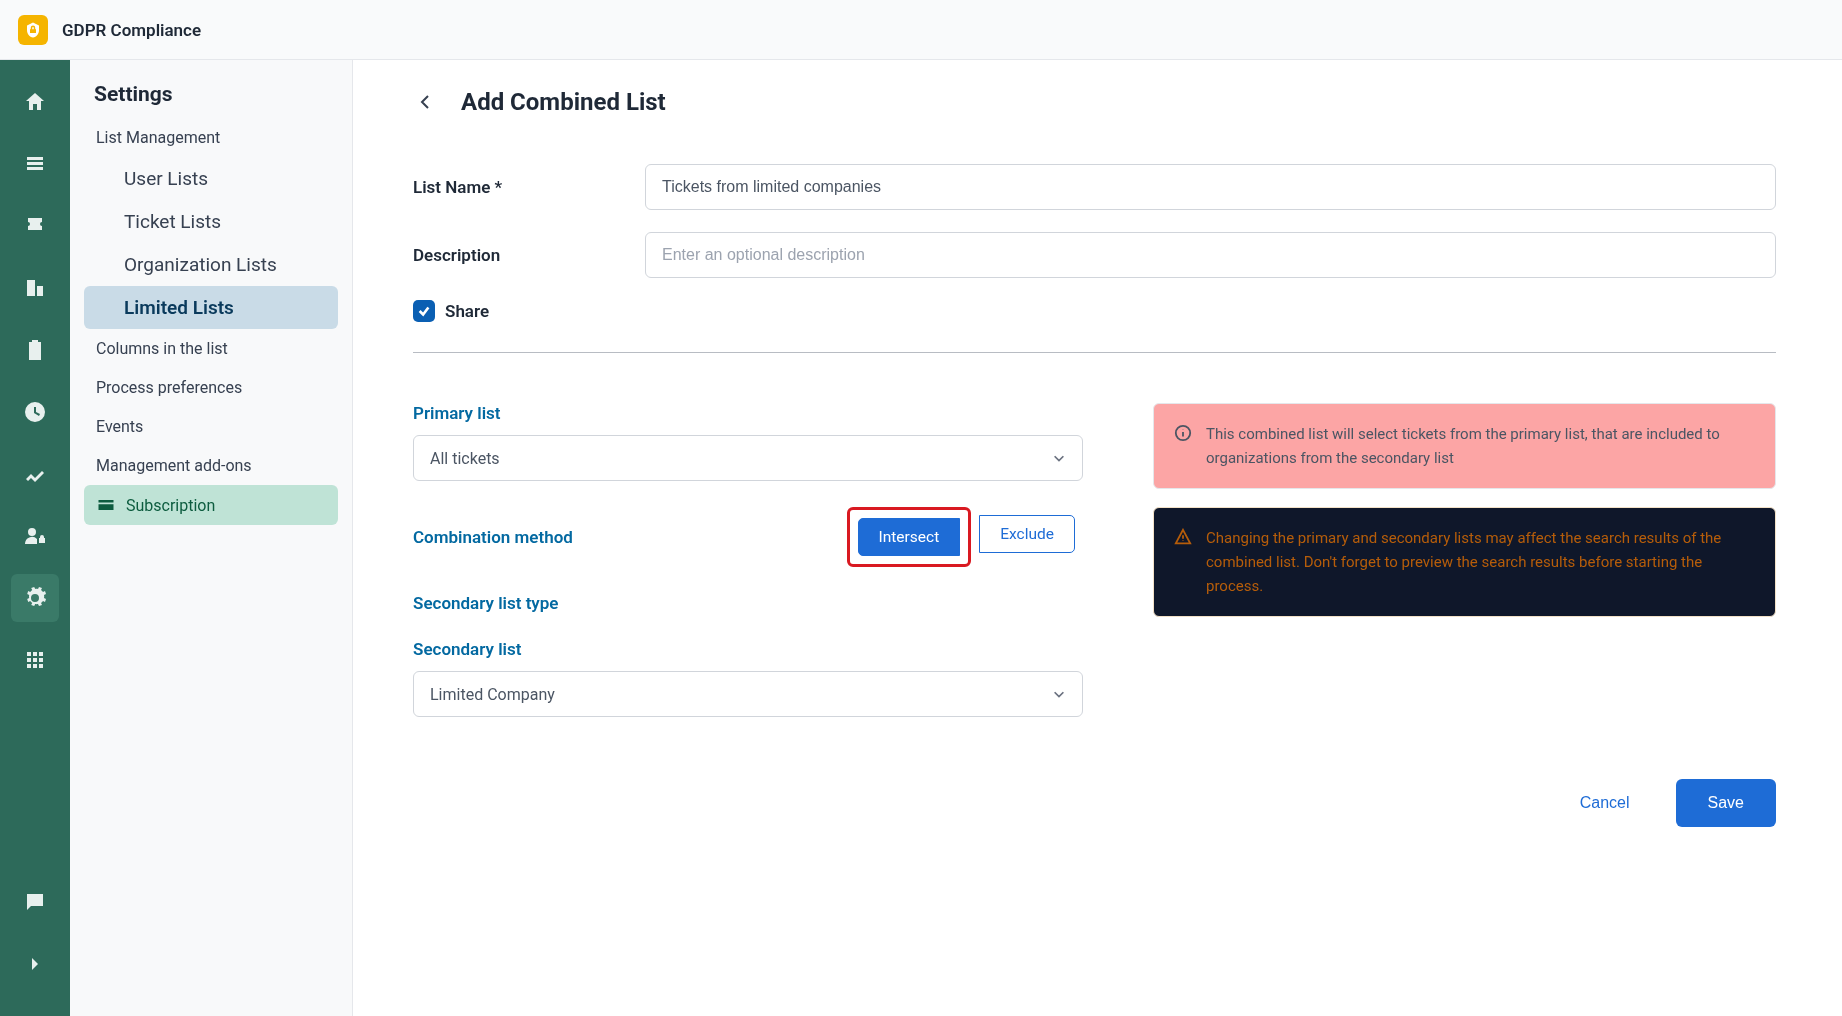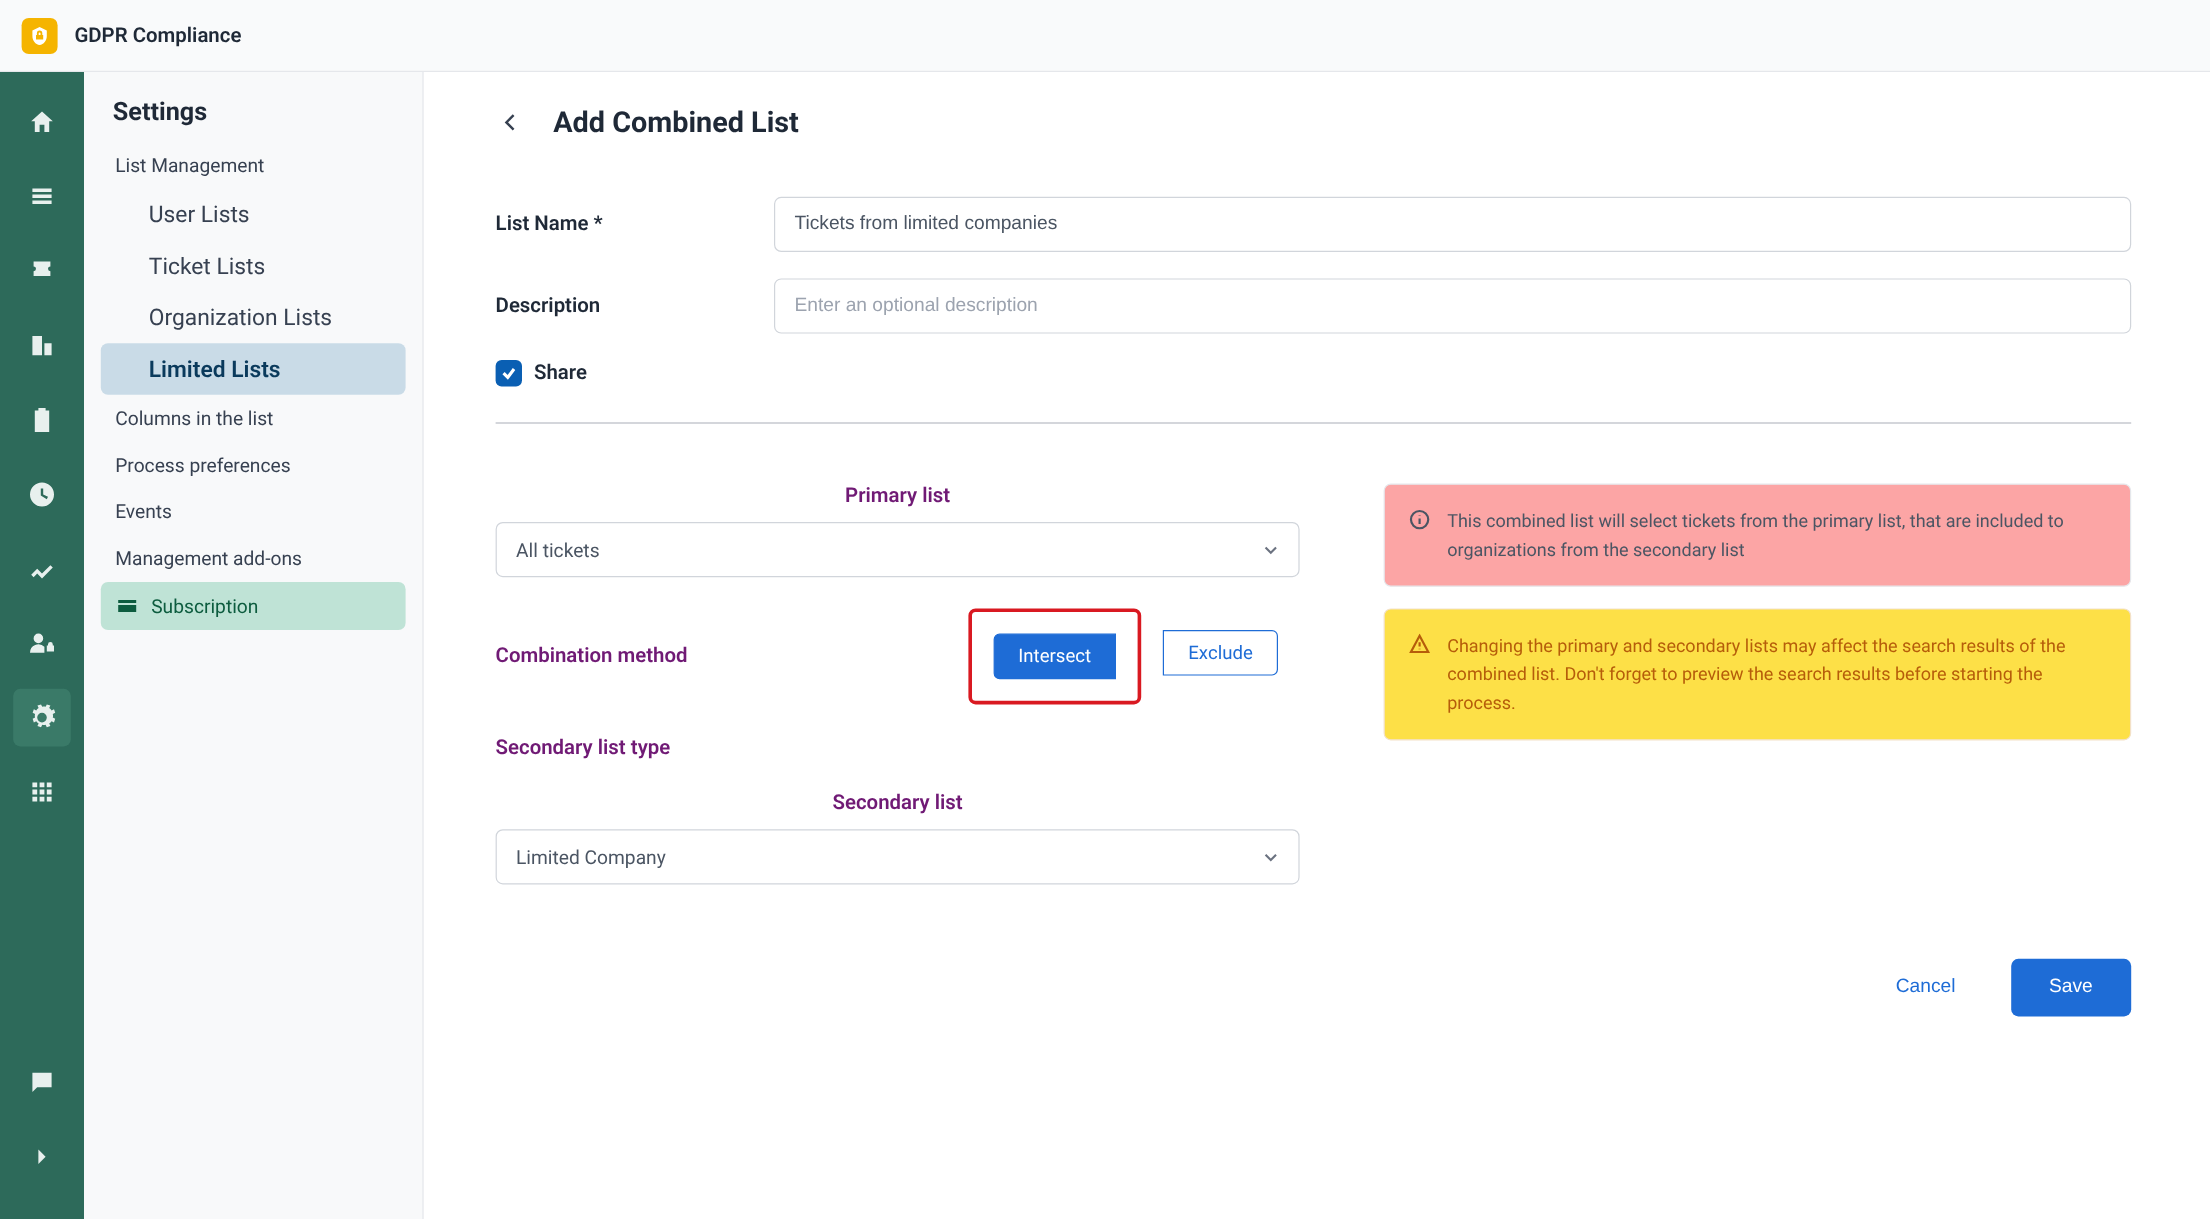--- a/index.html
+++ b/index.html
@@ -141,22 +141,22 @@
 
 .divider { border-top: 1px solid #b8bcc3; margin: 30px 0 50px; }
 
 .two-col {
   display: flex;
 }
 .left-col { width: 670px; margin-right: 70px; }
 .right-col { flex: 1; }
 
 .field-label {
-  font-size: 17px; font-weight: 600; color: #701a75;
-  margin-bottom: 12px; display: block; text-align: center;
+  font-size: 17px; font-weight: 600; color: #0369a1;
+  margin-bottom: 12px; display: block;
 }
 .select {
   height: 46px;
   border: 1px solid #d1d5db;
   border-radius: 6px;
   padding: 0 16px;
   font-size: 16px;
   color: #4b5563;
   display: flex; align-items: center; justify-content: space-between;
   cursor: pointer;
@@ -165,21 +165,21 @@
 .select svg { width: 14px; height: 14px; stroke: #6b7280; stroke-width: 2; fill: none; }
 
 .toggle-row {
   display: flex; align-items: center; justify-content: space-between;
   margin-bottom: 26px;
 }
 .toggle-btns {
   display: flex;
 }
 .toggle-wrap {
-  padding: 18px;
+  padding: 8px;
   border-radius: 6px;
 }
 .toggle-wrap.highlight { border: 3px solid #d91921; }
 .toggle-btn {
   height: 38px;
   padding: 0 20px;
   border: 1px solid #1e6cd6;
   background: #fff;
   color: #1e6cd6;
   font-size: 15.5px;
@@ -202,21 +202,21 @@
   margin-bottom: 18px;
 }
 .alert svg { width: 18px; height: 18px; flex-shrink: 0; margin-right: 14px; margin-top: 2px; }
 .alert-info {
   background: #fca5a5;
   border-color: #e5e7eb;
   color: #4b5563;
 }
 .alert-info svg { stroke: #4b5563; fill: none; stroke-width: 2; }
 .alert-warn {
-  background: #fde047;
+  background: #0f172a;
   border-color: #f3e1c7;
   color: #b65d0a;
 }
 .alert-warn svg { stroke: #b65d0a; fill: none; stroke-width: 2; }
 
 .actions {
   display: flex; justify-content: flex-end;
   margin-top: 36px;
   gap: 22px;
 }

